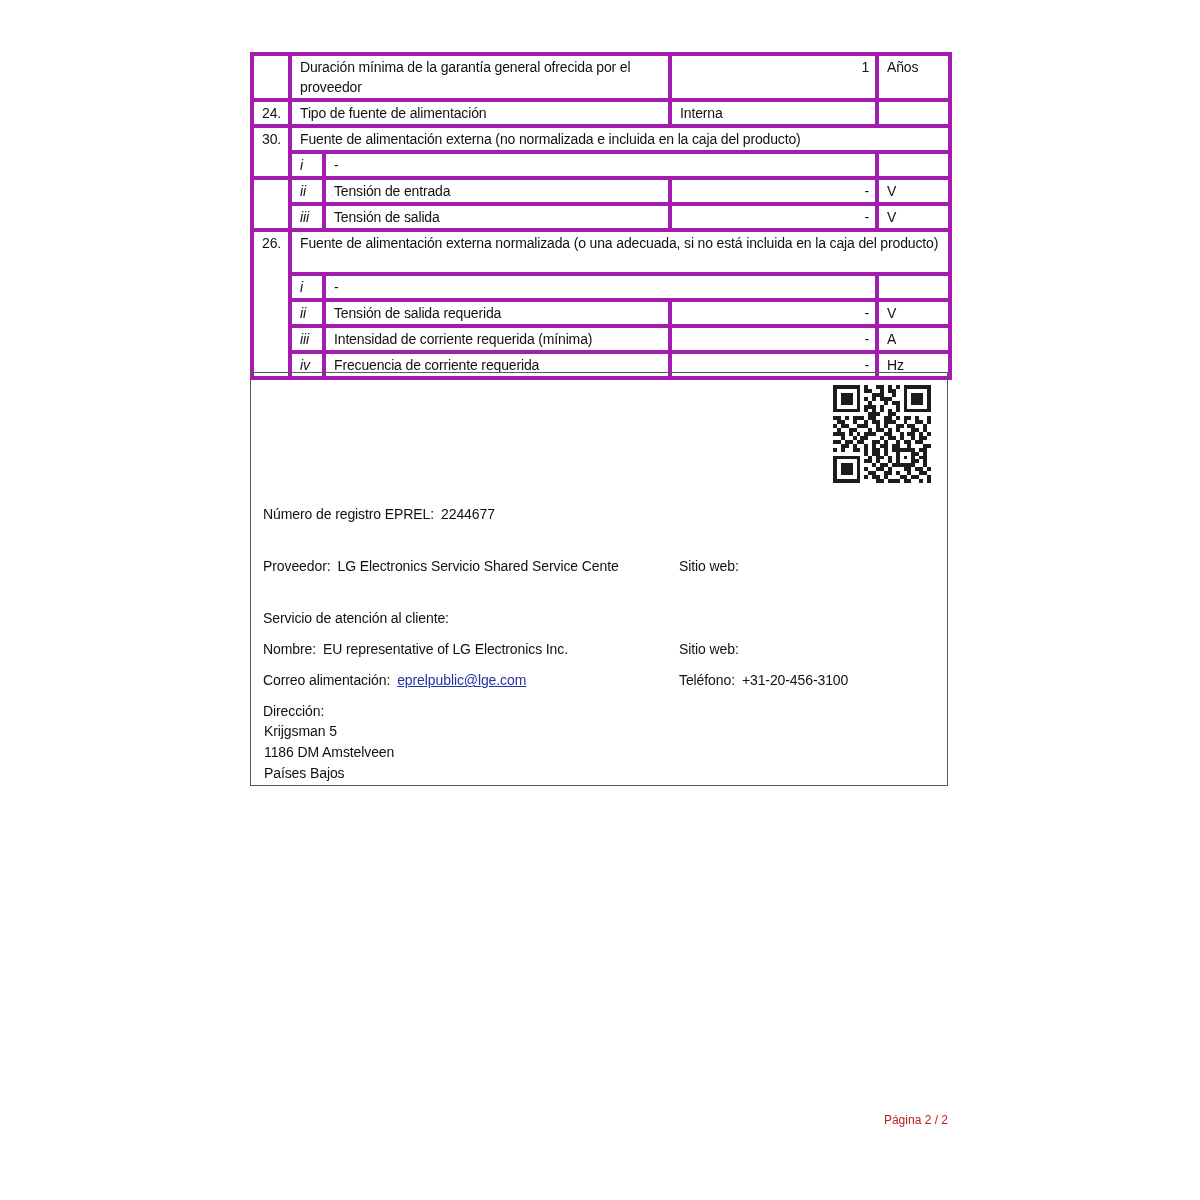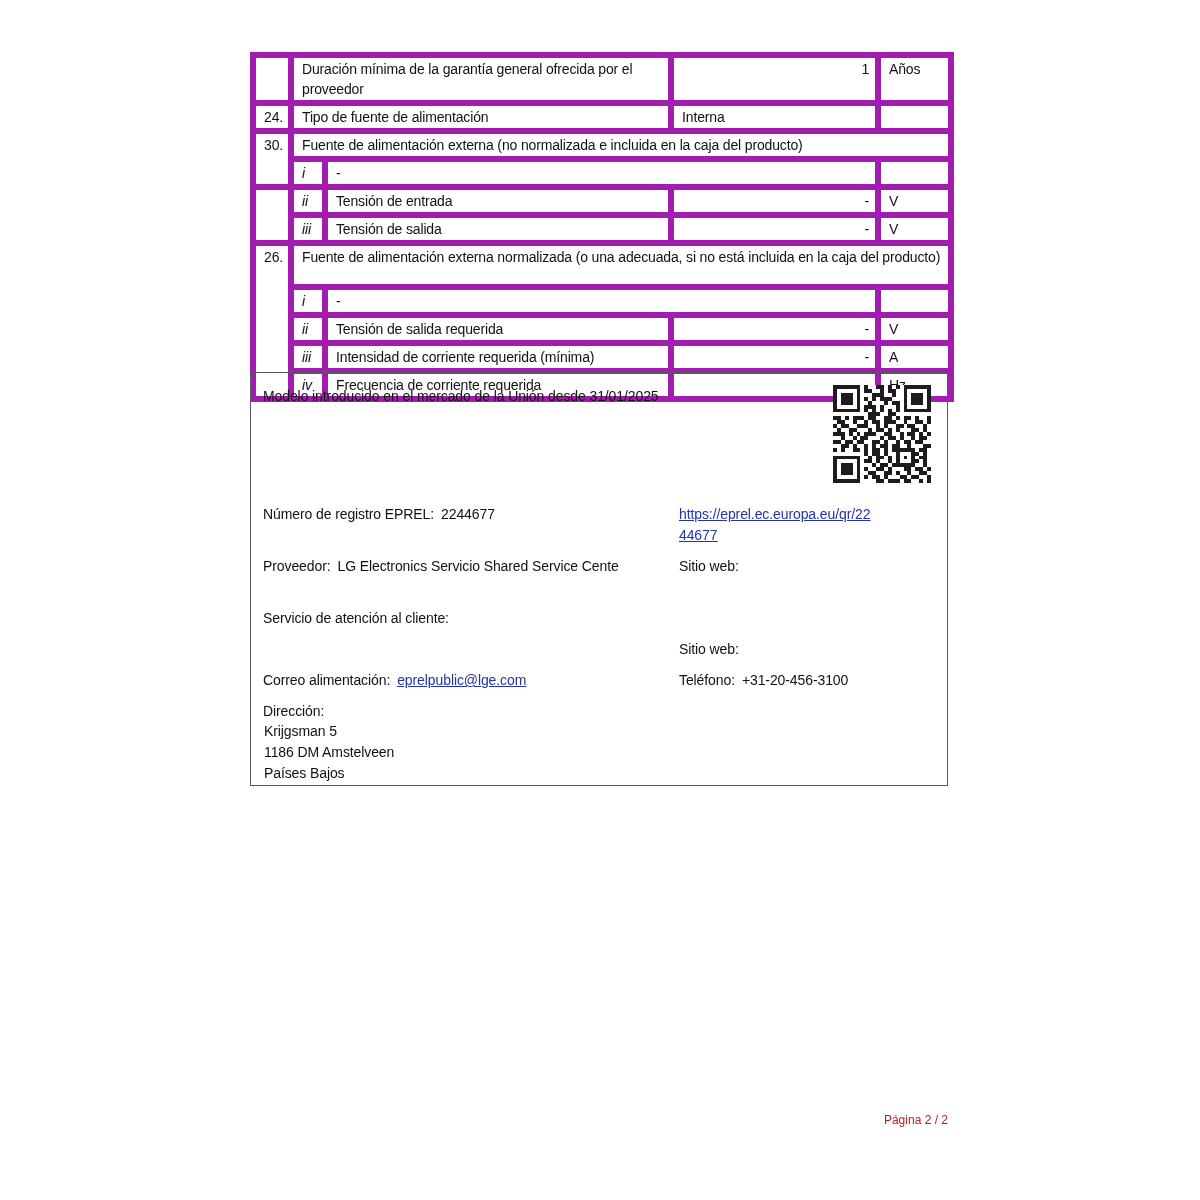--- a/index.html
+++ b/index.html
@@ -10,21 +10,21 @@
   }
   .page { position:absolute; inset:0; }
 
   
   table.fiche {
     position:absolute; left:250px; top:52px; width:698px;
     border-collapse:collapse; table-layout:fixed;
     font-size:14px; letter-spacing:-0.15px; line-height:20px;
   }
   table.fiche td {
-    border:6px solid #a21caf; vertical-align:top;
+    border:4px solid #a21caf; vertical-align:top;
     padding:1px 6px 1px 8px; overflow:hidden;
   }
   td.num   { padding-left:6px; }
   td.roman { font-style:italic; padding-left:8px; }
   td.lbl   { padding-left:8px; }
   td.hdr   { padding-left:7px; }
   td.val-r { text-align:right; padding-right:13px; }
   td.val-l { padding-left:12px; }
   td.unit  { padding-left:9px; }
   tr.h24 { height:24px; }
@@ -124,21 +124,20 @@
         <td class="roman">iv</td>
         <td class="lbl">Frecuencia de corriente requerida</td>
         <td class="val-r">-</td>
         <td class="unit">Hz</td>
       </tr>
     </tbody>
   </table>
 
   <div class="info-box">
 
-    <div class="abs" style="top:13px; left:12px; width:560px;">Modelo introducido en el mercado de la Unión desde 31/01/2025</div>
 
     <div class="qr-wrap"><svg viewBox="0 0 25 25" width="98" height="98" shape-rendering="crispEdges">
           <rect width="25" height="25" fill="#ffffff"></rect>
           <rect x="0" y="0" width="1" height="1" fill="#1c1c1c"></rect>
           <rect x="1" y="0" width="1" height="1" fill="#1c1c1c"></rect>
           <rect x="2" y="0" width="1" height="1" fill="#1c1c1c"></rect>
           <rect x="3" y="0" width="1" height="1" fill="#1c1c1c"></rect>
           <rect x="4" y="0" width="1" height="1" fill="#1c1c1c"></rect>
           <rect x="5" y="0" width="1" height="1" fill="#1c1c1c"></rect>
           <rect x="6" y="0" width="1" height="1" fill="#1c1c1c"></rect>
@@ -460,32 +459,31 @@
           <rect x="16" y="24" width="1" height="1" fill="#1c1c1c"></rect>
           <rect x="18" y="24" width="1" height="1" fill="#1c1c1c"></rect>
           <rect x="19" y="24" width="1" height="1" fill="#1c1c1c"></rect>
           <rect x="22" y="24" width="1" height="1" fill="#1c1c1c"></rect>
           <rect x="24" y="24" width="1" height="1" fill="#1c1c1c"></rect>
         </svg></div>
 
     <div class="abs" style="top:131px; left:12px;">
       <span class="b">Número de registro EPREL:</span><span class="gap">2244677</span>
     </div>
-    <a class="abs rcol" style="top:131px; width:258px;" href="#">
-      <span class="blk link">https://eprel.ec.europa.eu/qr/22</span>
-      <span class="blk link" style="margin-top:1px;">44677</span>
-    </a>
 
     <div class="abs" style="top:183px; left:12px; width:408px;">
       <span class="b">Proveedor:</span><span class="gap">LG Electronics Servicio Shared Service Cente</span>
     </div>
     <div class="abs rcol b" style="top:183px;">Sitio web:</div>
 
     <div class="abs b" style="top:235px; left:12px;">Servicio de atención al cliente:</div>
 
+    <div class="abs" style="top:266px; left:12px;">
+      <span class="b">Nombre:</span><span class="gap">EU representative of LG Electronics Inc.</span>
+    </div>
     <div class="abs rcol b" style="top:266px;">Sitio web:</div>
 
     <div class="abs" style="top:297px; left:12px;">
       <span class="b">Correo alimentación:</span><a class="gap link" href="#">eprelpublic@lge.com</a>
     </div>
     <div class="abs rcol" style="top:297px;">
       <span class="b">Teléfono:</span><span class="gap">+31-20-456-3100</span>
     </div>
 
     <div class="abs b" style="top:328px; left:12px;">Dirección:</div>

